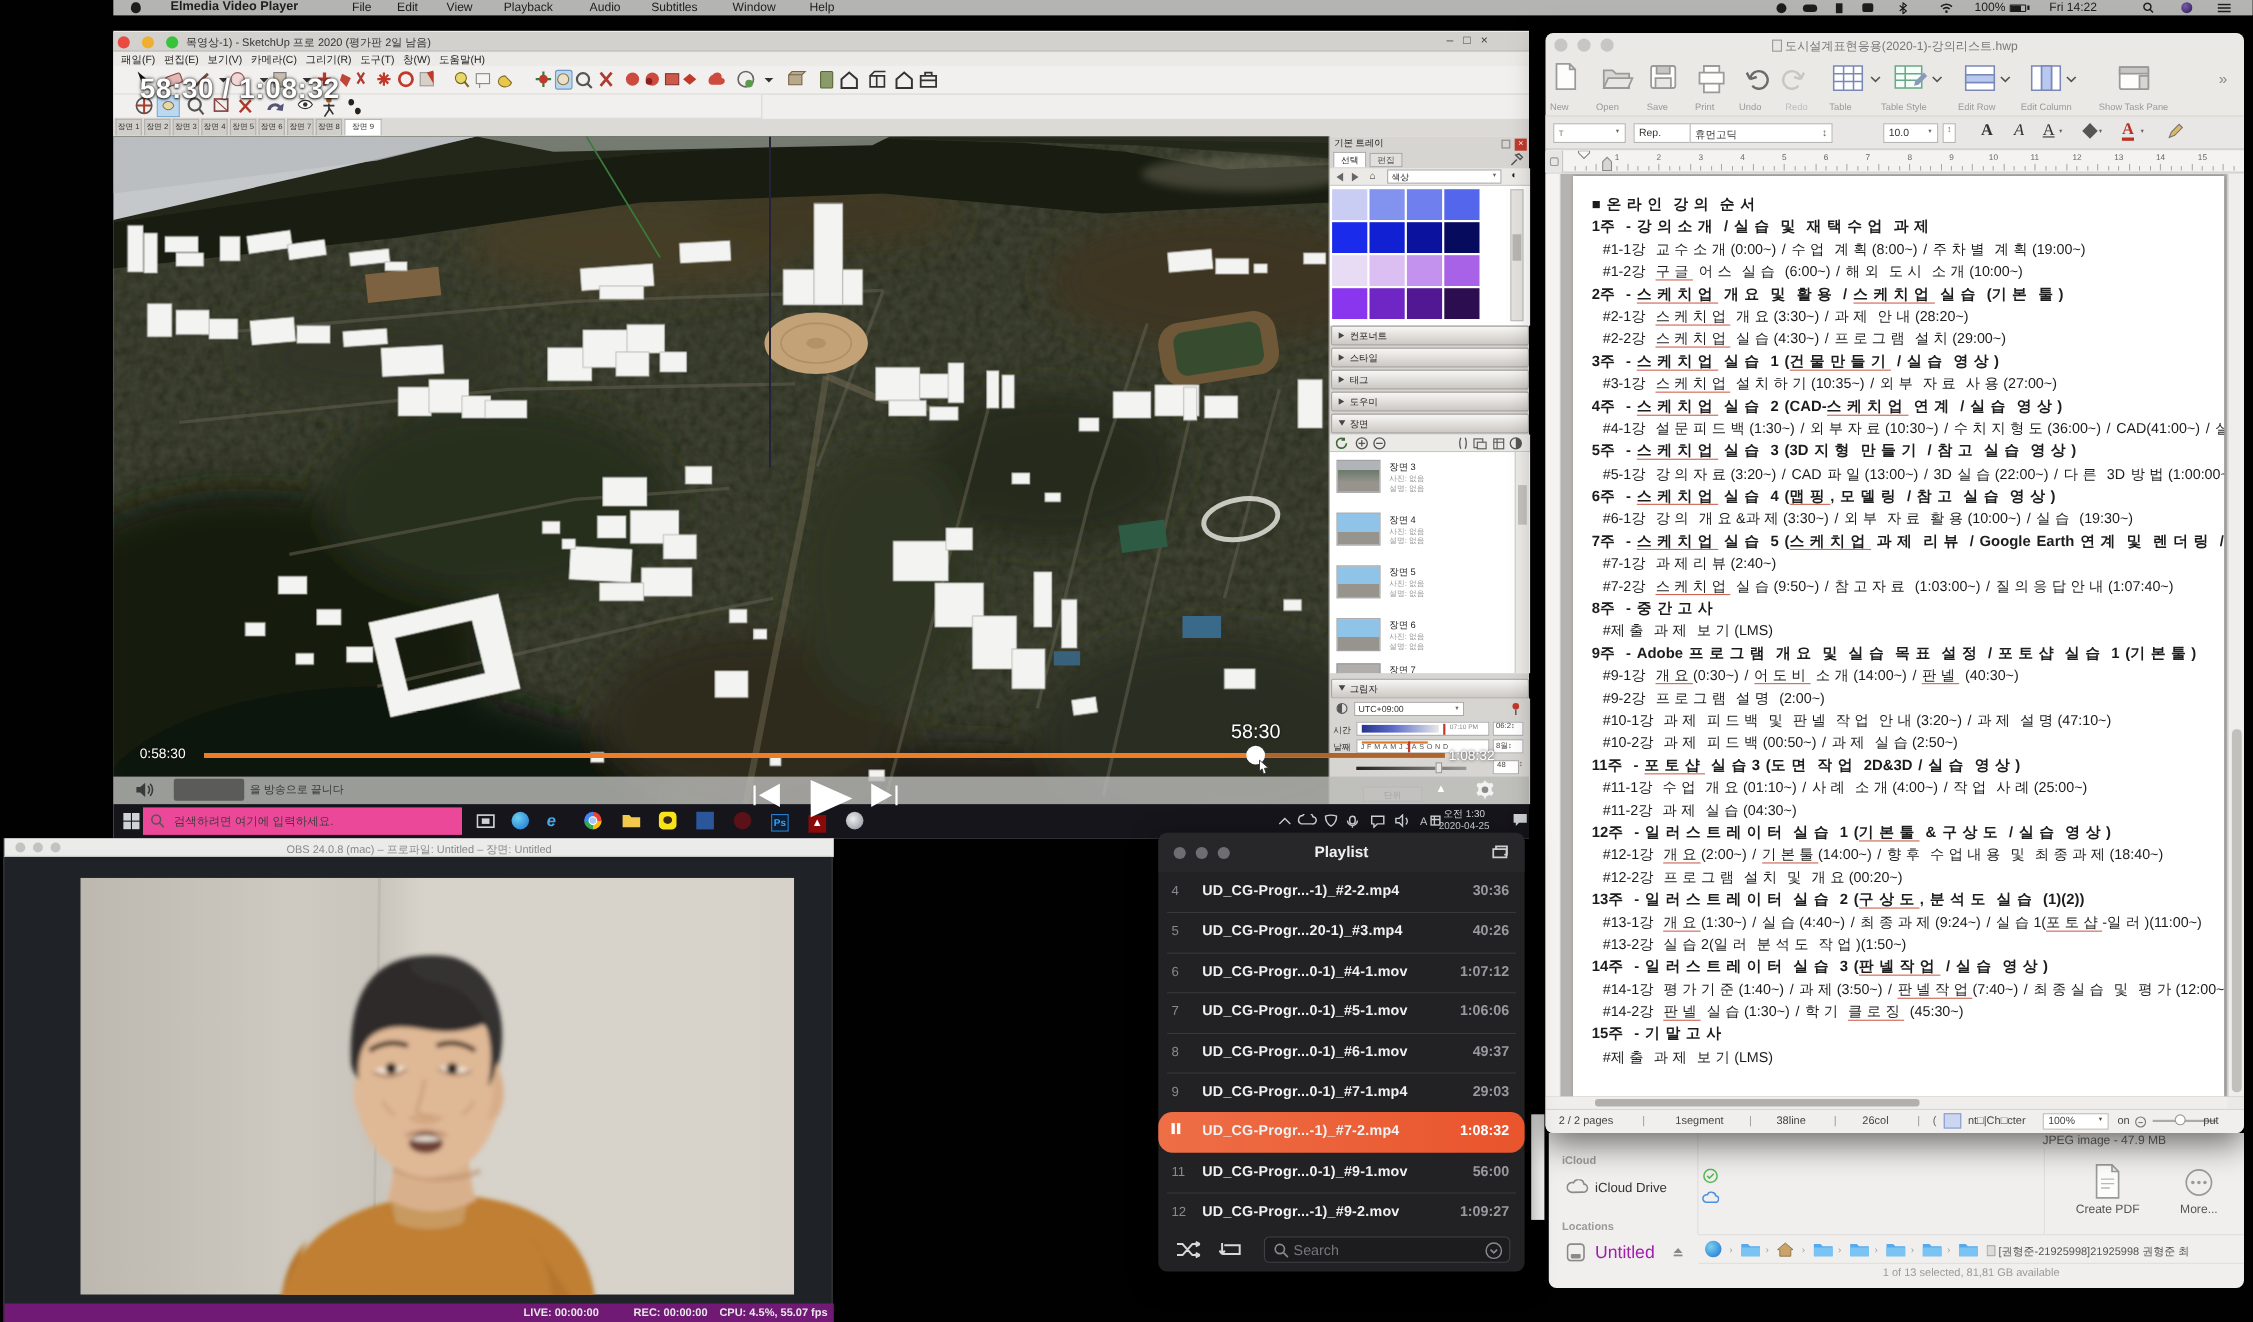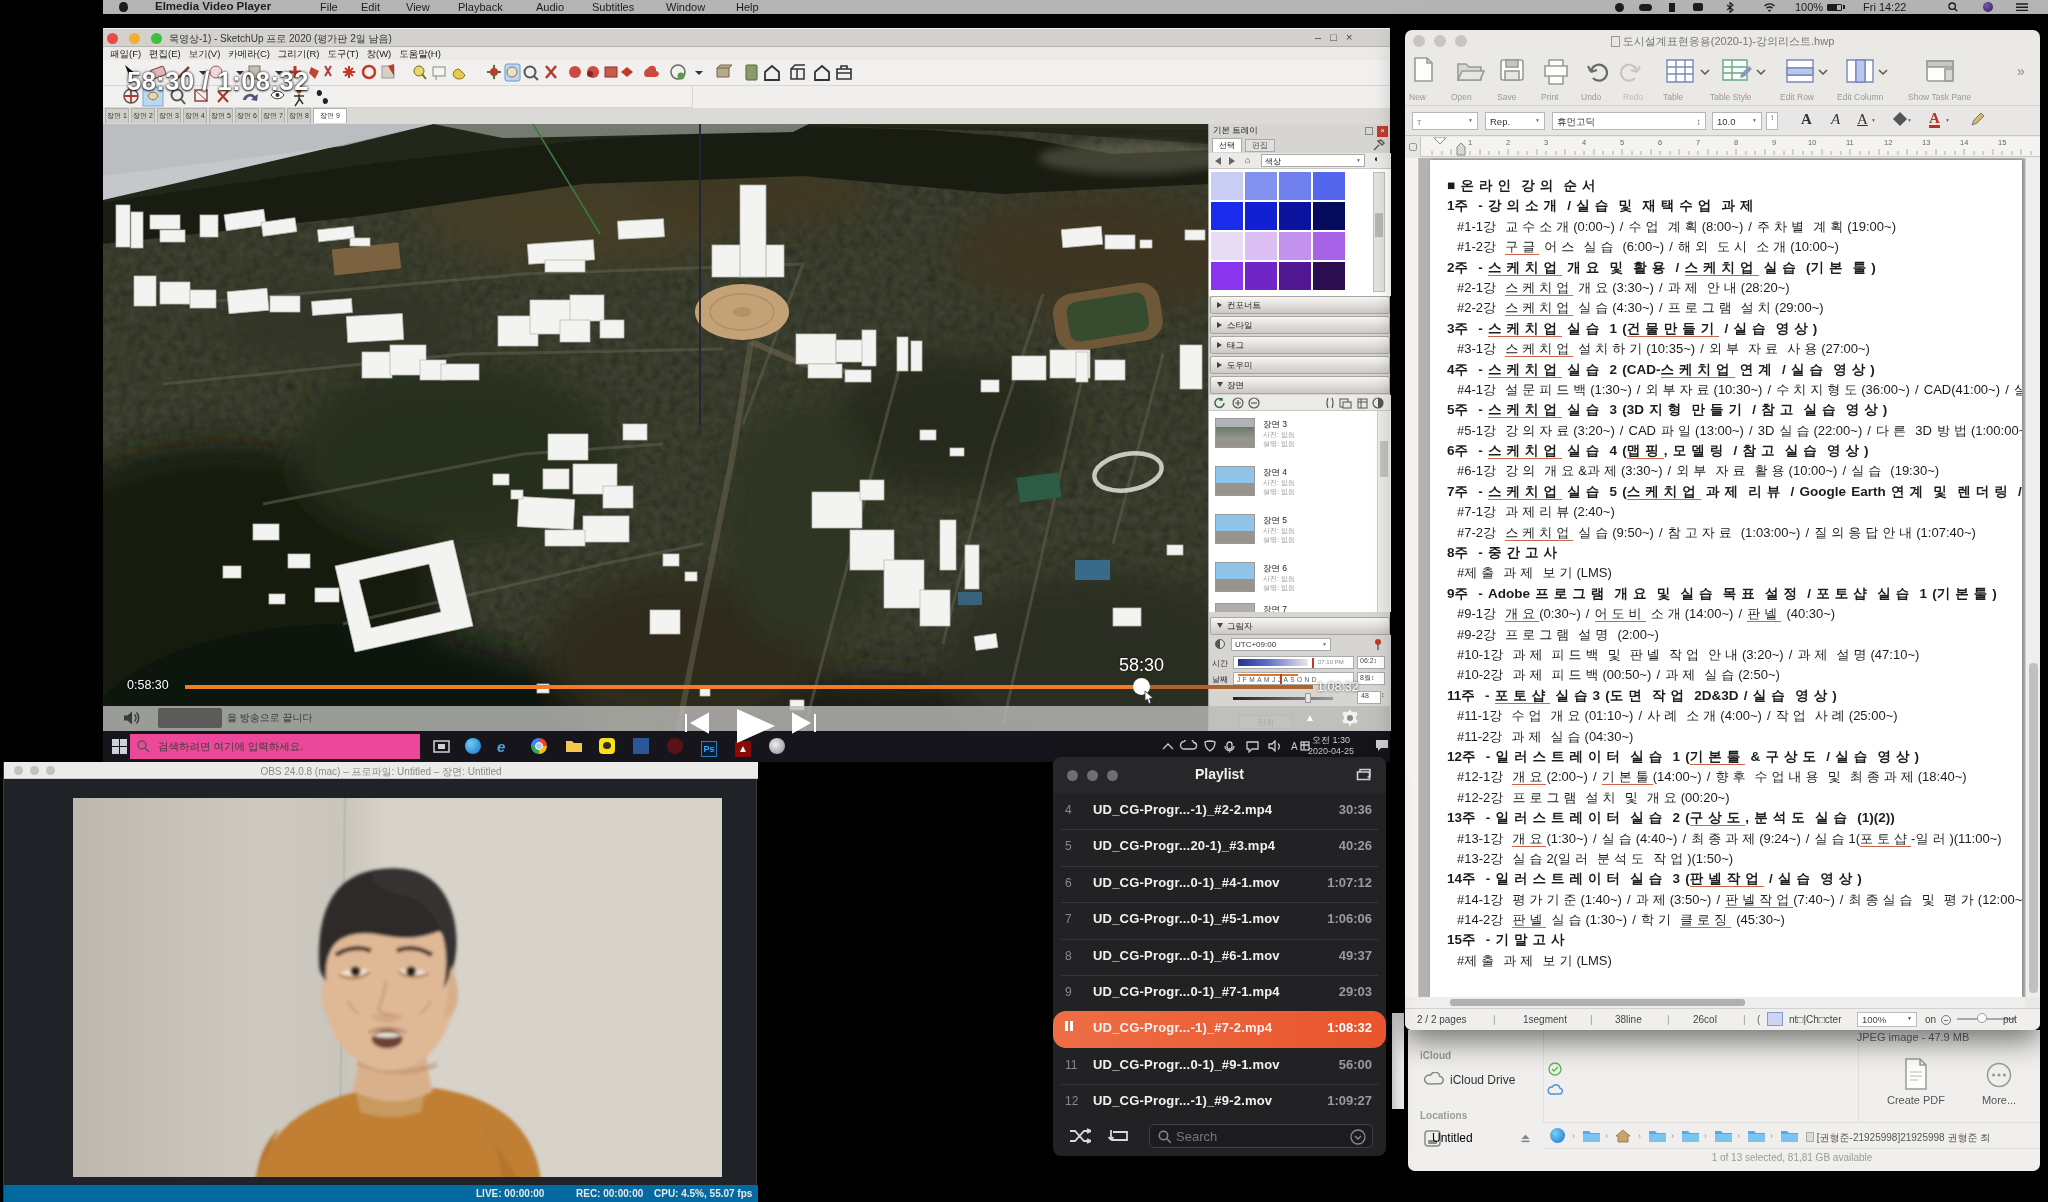--- a/index.html
+++ b/index.html
@@ -543,21 +543,21 @@
     <div class="abs" style="left:12px;top:20px;font-size:10px;color:#9a9a98;font-weight:bold">iCloud</div>
     <svg class="abs" style="left:16px;top:42px" width="20" height="14" viewBox="0 0 20 14">
         <path d="M5 12 a4.5 4.5 0 1 1 1.5 -8.8 a5 5 0 0 1 9.5 1.3 a3.6 3.6 0 0 1 -1 7.3z" fill="none" stroke="#8a8a88" stroke-width="1.5"></path>
       </svg>
     <div class="abs" style="left:42px;top:43px;font-size:12px;color:#333">iCloud Drive</div>
     <div class="abs" style="left:12px;top:80px;font-size:10px;color:#9a9a98;font-weight:bold">Locations</div>
     <svg class="abs" style="left:16px;top:100px" width="17" height="17" viewBox="0 0 17 17">
         <rect x="1" y="1" width="15" height="15" rx="3" fill="none" stroke="#8a8a88" stroke-width="1.5"></rect>
         <rect x="4" y="10" width="9" height="4" rx="1" fill="#8a8a88"></rect>
       </svg>
-    <div class="abs" style="left:24px;top:101px;font-size:12px;color:#000000">Untitled</div>
+    <div class="abs" style="left:42px;top:101px;font-size:16px;color:#a21caf">Untitled</div>
     <svg class="abs" style="left:112px;top:103px" width="11" height="10" viewBox="0 0 11 10">
         <path d="M1.5 6 L5.5 1.5 L9.5 6z" fill="#888"></path>
         <rect x="1.5" y="7.5" width="8" height="1.6" fill="#888"></rect>
       </svg>
     <div class="abs" style="left:135px;top:0;width:1px;height:92px;background:#e0dedb"></div>
     <div class="abs" style="left:450px;top:14px;width:1px;height:78px;background:#e0dedb"></div>
     <span class="abs" style="left:140px;top:32px"><svg width="14" height="14" viewBox="0 0 14 14">
           <circle cx="7" cy="7" r="6" fill="none" stroke="#58b858" stroke-width="1.4"></circle>
           <path d="M4 7 l2 2 4 -4" stroke="#58b858" stroke-width="1.4" fill="none"></path>
         </svg></span>
@@ -660,21 +660,21 @@
             <rect x="522" y="9" width="26" height="6" fill="#c8c6c2"></rect>
             <rect x="540" y="17" width="8" height="12" fill="#d8d6d2"></rect>
         </g>
         <text x="612" y="24" font-size="14" fill="#888">»</text>
       </svg>
       <div class="abs hlab" style="left:4px">New</div><div class="abs hlab" style="left:46px">Open</div><div class="abs hlab" style="left:92px">Save</div><div class="abs hlab" style="left:136px">Print</div><div class="abs hlab" style="left:176px">Undo</div><div class="abs hlab" style="left:218px;color:#bbb">Redo</div><div class="abs hlab" style="left:258px">Table</div><div class="abs hlab" style="left:305px">Table Style</div><div class="abs hlab" style="left:375px">Edit Row</div><div class="abs hlab" style="left:432px">Edit Column</div><div class="abs hlab" style="left:503px">Show Task Pane</div>
     </div>
     <div class="abs" id="hwpformat" style="left:0;top:75px;width:635px;height:31px;border-top:1px solid #d8d6d3;border-bottom:1px solid #c8c6c3;background:#e9e7e5">
       <span class="fbox" style="left:7px;width:66px;color:#888">т<span style="float:right;color:#666;font-size:5px;line-height:8px">▼</span></span>
       <span class="fbox" style="left:80px;width:60px">Rep.<span style="float:right;color:#666;font-size:5px;line-height:8px">▼</span></span>
-      <span class="fbox" style="left:147px;width:154px">휴먼고딕<span style="float:right;color:#666">↕</span></span>
+      <span class="fbox" style="left:131px;width:130px">휴먼고딕<span style="float:right;color:#666">↕</span></span>
       <span class="fbox" style="left:307px;width:50px">10.0<span style="float:right;color:#666;font-size:5px;line-height:8px">▼</span></span>
       <span class="abs" style="left:361px;top:6px;width:12px;height:18px;background:#fff;border:1px solid #b8b6b3;font-size:8px;text-align:center;color:#666">↕</span>
       <span class="abs" style="left:396px;top:5px;font-size:15px;font-weight:bold;color:#333;font-family:'Liberation Serif',serif">A</span>
       <span class="abs" style="left:426px;top:5px;font-size:15px;font-style:italic;color:#333;font-family:'Liberation Serif',serif">A</span>
       <span class="abs" style="left:452px;top:5px;font-size:15px;text-decoration:underline;color:#333;font-family:'Liberation Serif',serif">A</span>
         <span class="abs" style="left:466px;top:11px;font-size:5px;color:#666">▼</span>
       <span class="abs" style="left:490px;top:8px;width:10px;height:10px;background:#555;transform:rotate(45deg)"></span>
         <span class="abs" style="left:502px;top:11px;font-size:5px;color:#666">▼</span>
       <span class="abs" style="left:524px;top:5px;font-size:15px;font-weight:bold;color:#b83226;border-bottom:3px solid #b83226;line-height:14px;font-family:'Liberation Serif',serif">A</span>
         <span class="abs" style="left:540px;top:11px;font-size:5px;color:#666">▼</span>
@@ -826,21 +826,21 @@
         <circle cx="334" cy="181" r="4.5" fill="#2a1e14"></circle>
         <path d="M268 184 q14 8 28 -2 M322 181 q12 9 28 2" stroke="#8a6848" stroke-width="1.5" fill="none"></path>
         <path d="M311 190 q-3 18 -7 26 q5 6 14 5" stroke="#c69872" stroke-width="2.5" fill="none" opacity=".75"></path>
         <path d="M297 222 q14 -6 30 0 q-6 6 -15 6 q-9 0 -15 -6z" fill="#cb9c76" opacity=".6"></path>
         <ellipse cx="312" cy="243" rx="14" ry="8.5" fill="#6e4034"></ellipse>
         <path d="M298 240 q14 -6 28 0 q-14 4 -28 0z" fill="#e8e2d6"></path>
         <path d="M295 237 q17 -8 34 0" stroke="#9a6a4e" stroke-width="1.6" fill="none" opacity=".8"></path>
         <path d="M286 220 q-7 -5 -10 -12 M342 220 q7 -5 10 -12" stroke="#c89a74" stroke-width="2" fill="none" opacity=".8"></path>
       </g>
     </svg>
-    <div class="abs" style="left:0;top:423px;width:754px;height:17px;background:#0369a1;font-size:10px;font-weight:bold;color:#e8e8e8">
+    <div class="abs" style="left:0;top:423px;width:754px;height:17px;background:#701a75;font-size:10px;font-weight:bold;color:#e8e8e8">
       <span class="abs" style="left:472px;top:3px">LIVE: 00:00:00</span>
       <span class="abs" style="left:572px;top:3px">REC: 00:00:00</span>
       <span class="abs" style="left:650px;top:3px;white-space:nowrap">CPU: 4.5%, 55.07 fps</span>
     </div>
   </div>
   <div class="abs" id="plist">
     <div class="abs" style="left:0;top:0;width:333px;height:36px;background:#27272a;border-radius:8px 8px 0 0">
       <div class="dot" style="left:14px;top:13px;width:11px;height:11px;background:#6e6e72"></div>
       <div class="dot" style="left:34px;top:13px;width:11px;height:11px;background:#6e6e72"></div>
       <div class="dot" style="left:54px;top:13px;width:11px;height:11px;background:#6e6e72"></div>

